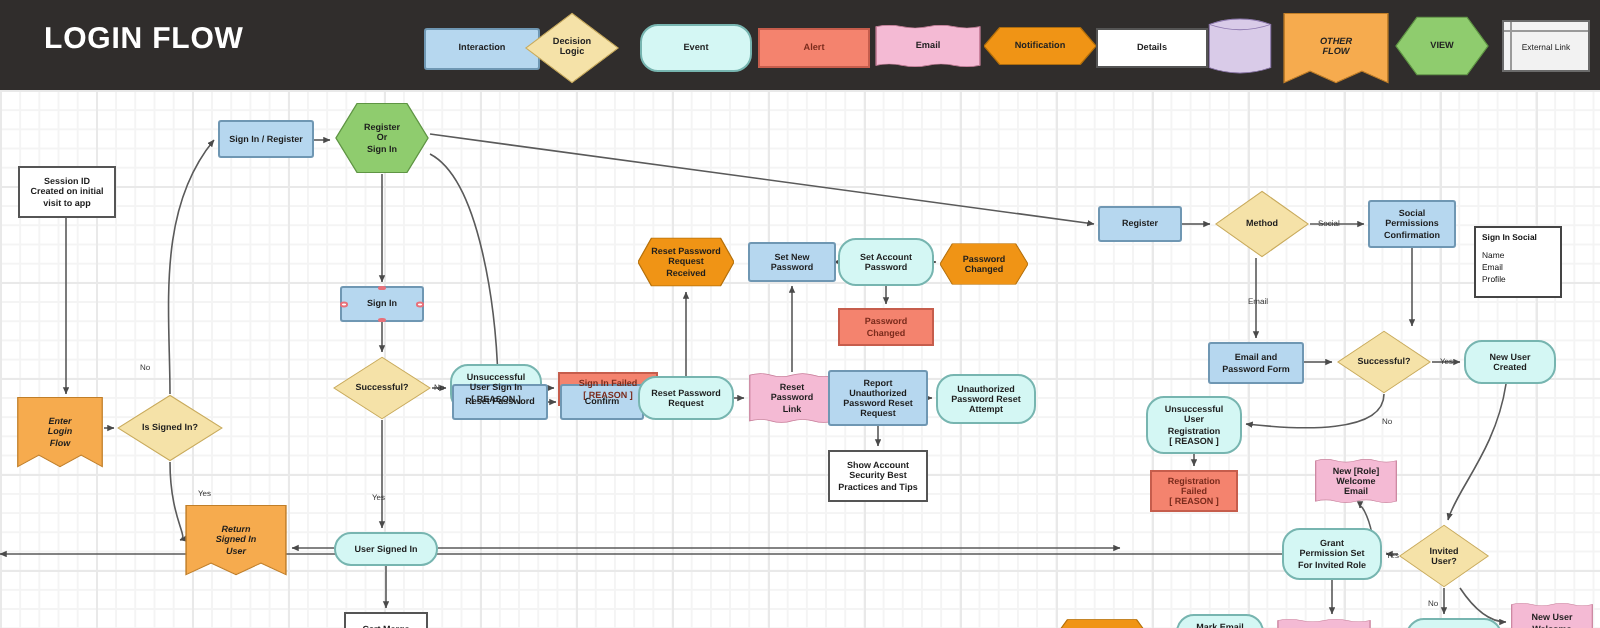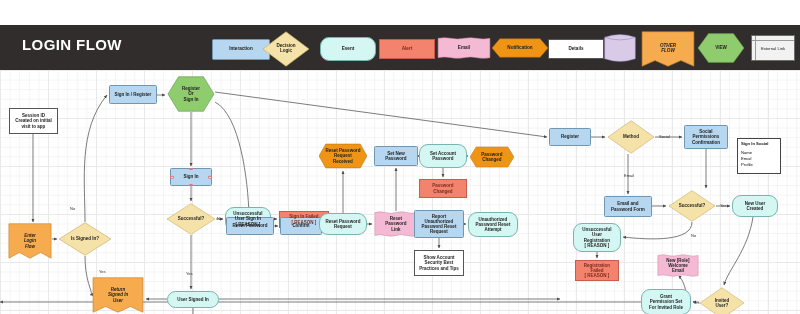--- a/index.html
+++ b/index.html
@@ -1,21 +1,21 @@
 <!DOCTYPE html>
 <html><head>
 <meta charset="utf-8">
 <style>
   html,body{margin:0;padding:0;}
   body{
     width:800px;height:314px;overflow:hidden;
     font-family:"Liberation Sans",sans-serif;
     background:#ffffff;
   }
-  #app{position:relative;width:800px;height:254px;margin-top:25px;}
+  #app{position:relative;width:800px;height:254px;}
 
   
   #header{
     position:absolute;left:0;top:0;width:800px;height:45px;
     background:#302d2c;
   }
   #header-title{
     position:absolute;left:22px;top:11px;
     color:#ffffff;font-size:15px;font-weight:bold;letter-spacing:.4px;
   }

